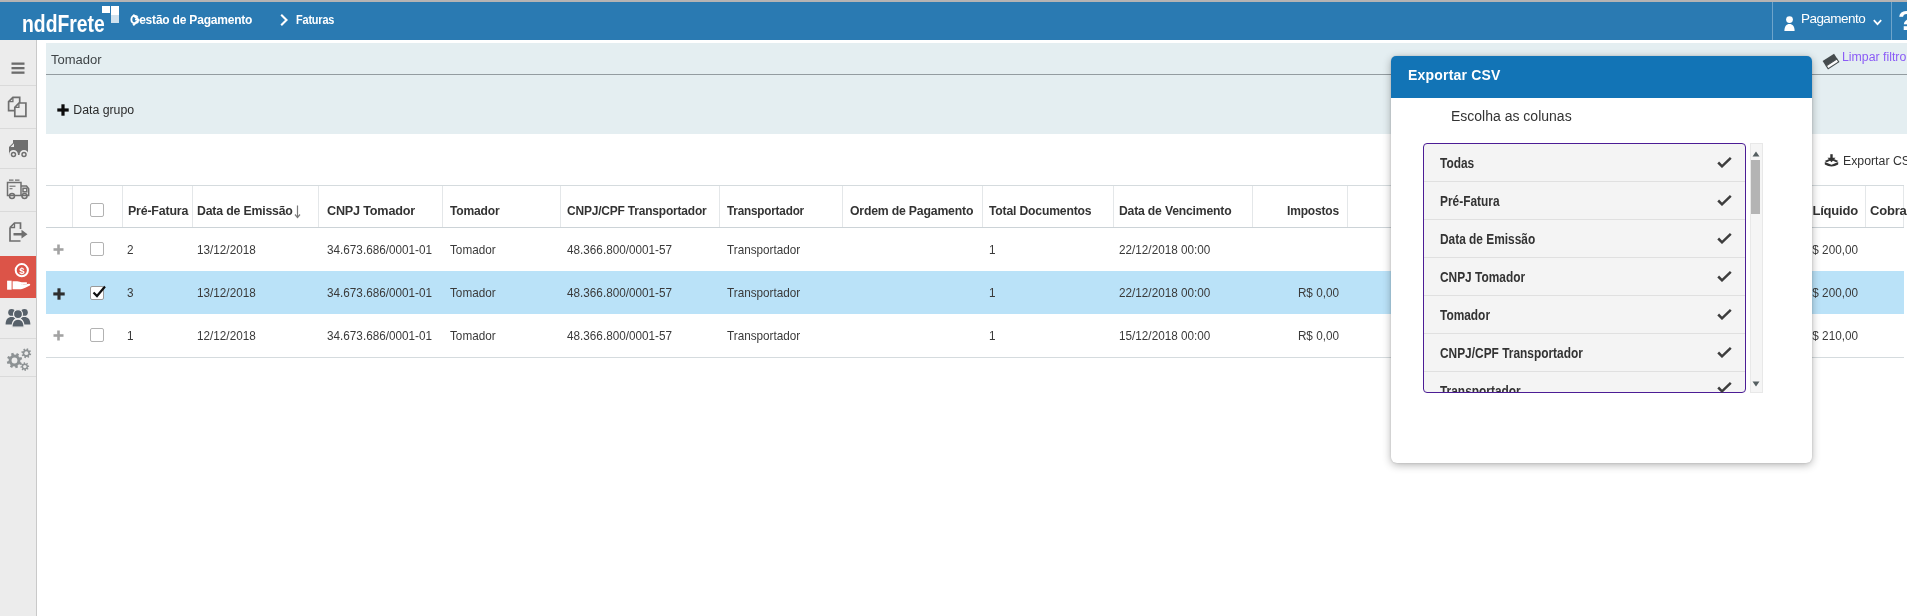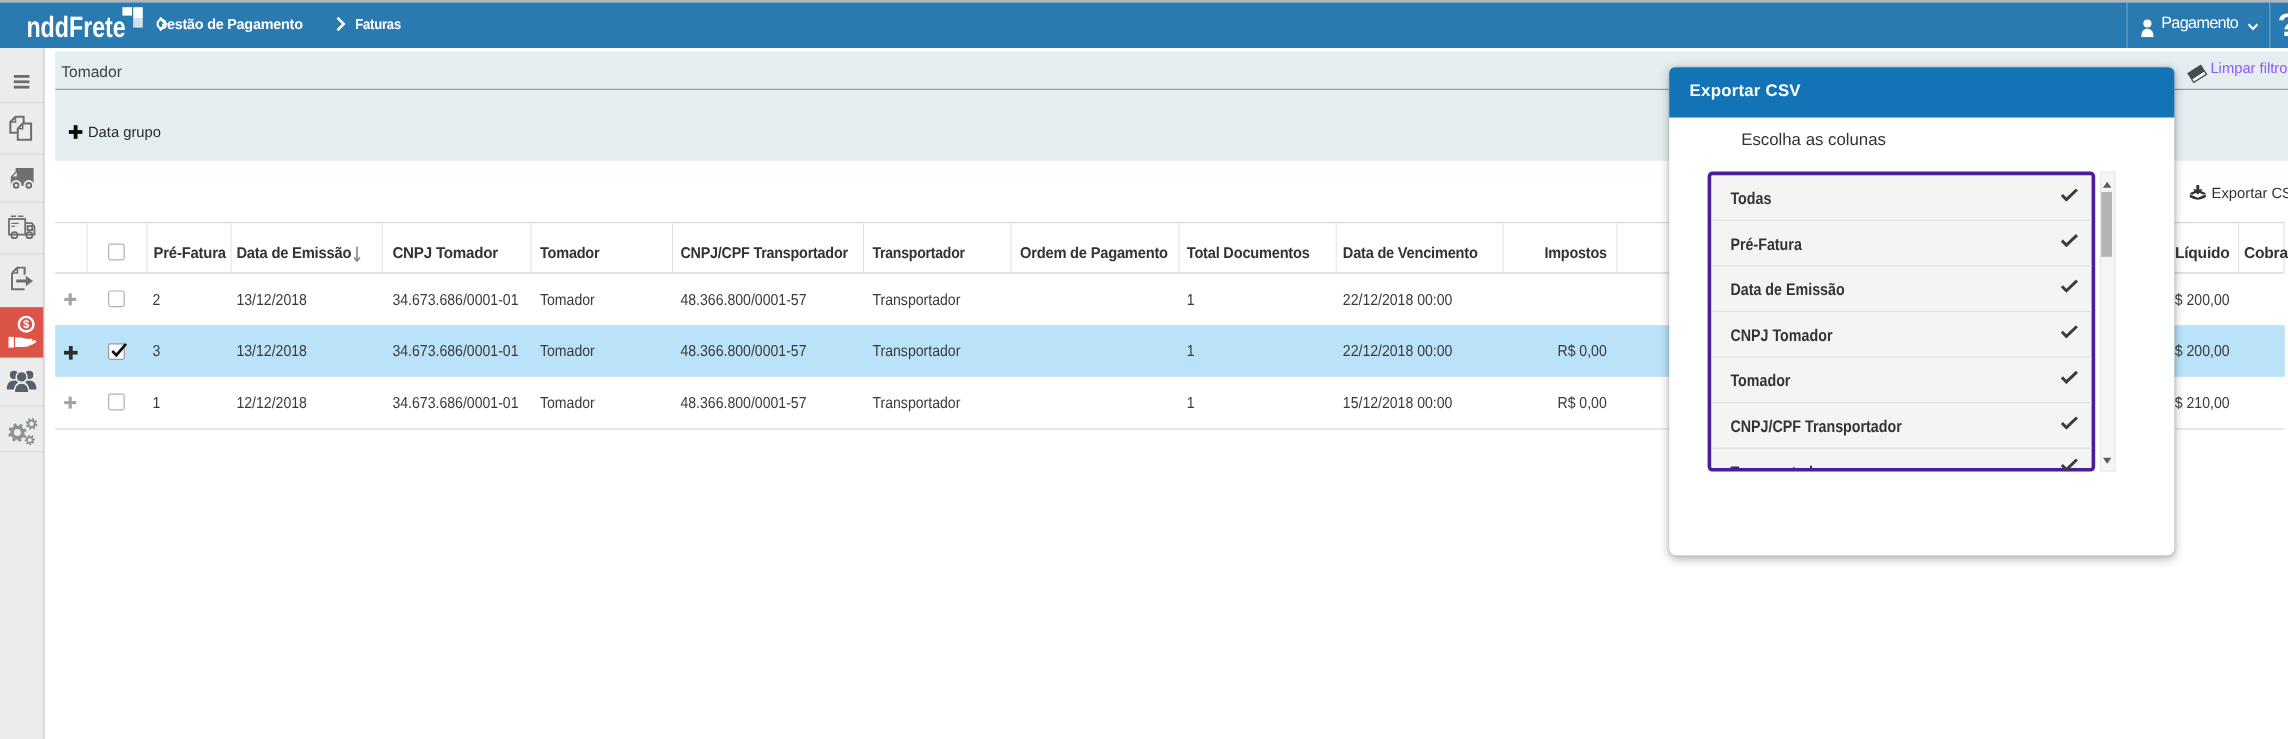--- a/index.html
+++ b/index.html
@@ -40,21 +40,21 @@
   .cb { width:14px; height:14px; background:#fff; border:1px solid #b2b2b2; border-radius:2px; }
   .ralign { text-align:right; }
   .sx { transform-origin:0 50%; }
   .sxr { transform-origin:100% 50%; }
 
   #modal { left:1391px; top:55.7px; width:421px; height:407px; background:#fff; border-radius:6px;
      box-shadow:0 2px 8px rgba(0,0,0,.3), 0 0 2px rgba(0,0,0,.15); }
   #modal-head { left:0; top:0; width:421px; height:42.2px; background:#1274b6; border-radius:5px 5px 0 0; }
   #modal-title { left:17px; top:12px; font-size:14px; font-weight:700; letter-spacing:0.2px; color:#fff; line-height:1; }
   #modal-sub { left:31px; top:53.7px; font-size:14px; color:#333; line-height:1;margin-left:29px; }
-  #mlist { left:31.5px; top:87.2px; width:323px; height:250px; background:#f4f4f4; border:3px solid #4c1d95; border-radius:4px; overflow:hidden; }
+  #mlist { left:31.5px; top:87.2px; width:323px; height:250px; background:#f4f4f4; border:1px solid #4c1d95; border-radius:4px; overflow:hidden; }
   .mitem { left:0; width:321px; height:38px; border-bottom:1px solid #e0e0e0; }
   .mitem-t { font-size:14px; font-weight:700; color:#333; position:absolute; left:16px; top:11.7px; line-height:1; transform:scaleX(0.85); transform-origin:0 0; white-space:nowrap; }
   #mscroll { left:358.5px; top:87.2px; width:13px; height:250px; background:#f5f5f5; border:1px solid #e8e8e8; }
   #mthumb { left:359.9px; top:104.8px; width:9.2px; height:54px; background:#b4b4b4; }
   #mbtn { left:233px; top:357.8px; width:140px; height:37px; background:#2173af; border-radius:2px; }
   #mbtn-t { left:60px; top:11.3px; font-size:14px; color:#fff; position:absolute; line-height:1; }
   .mcheck { position:absolute; left:326px; }
 </style>
 </head>
 <body>

